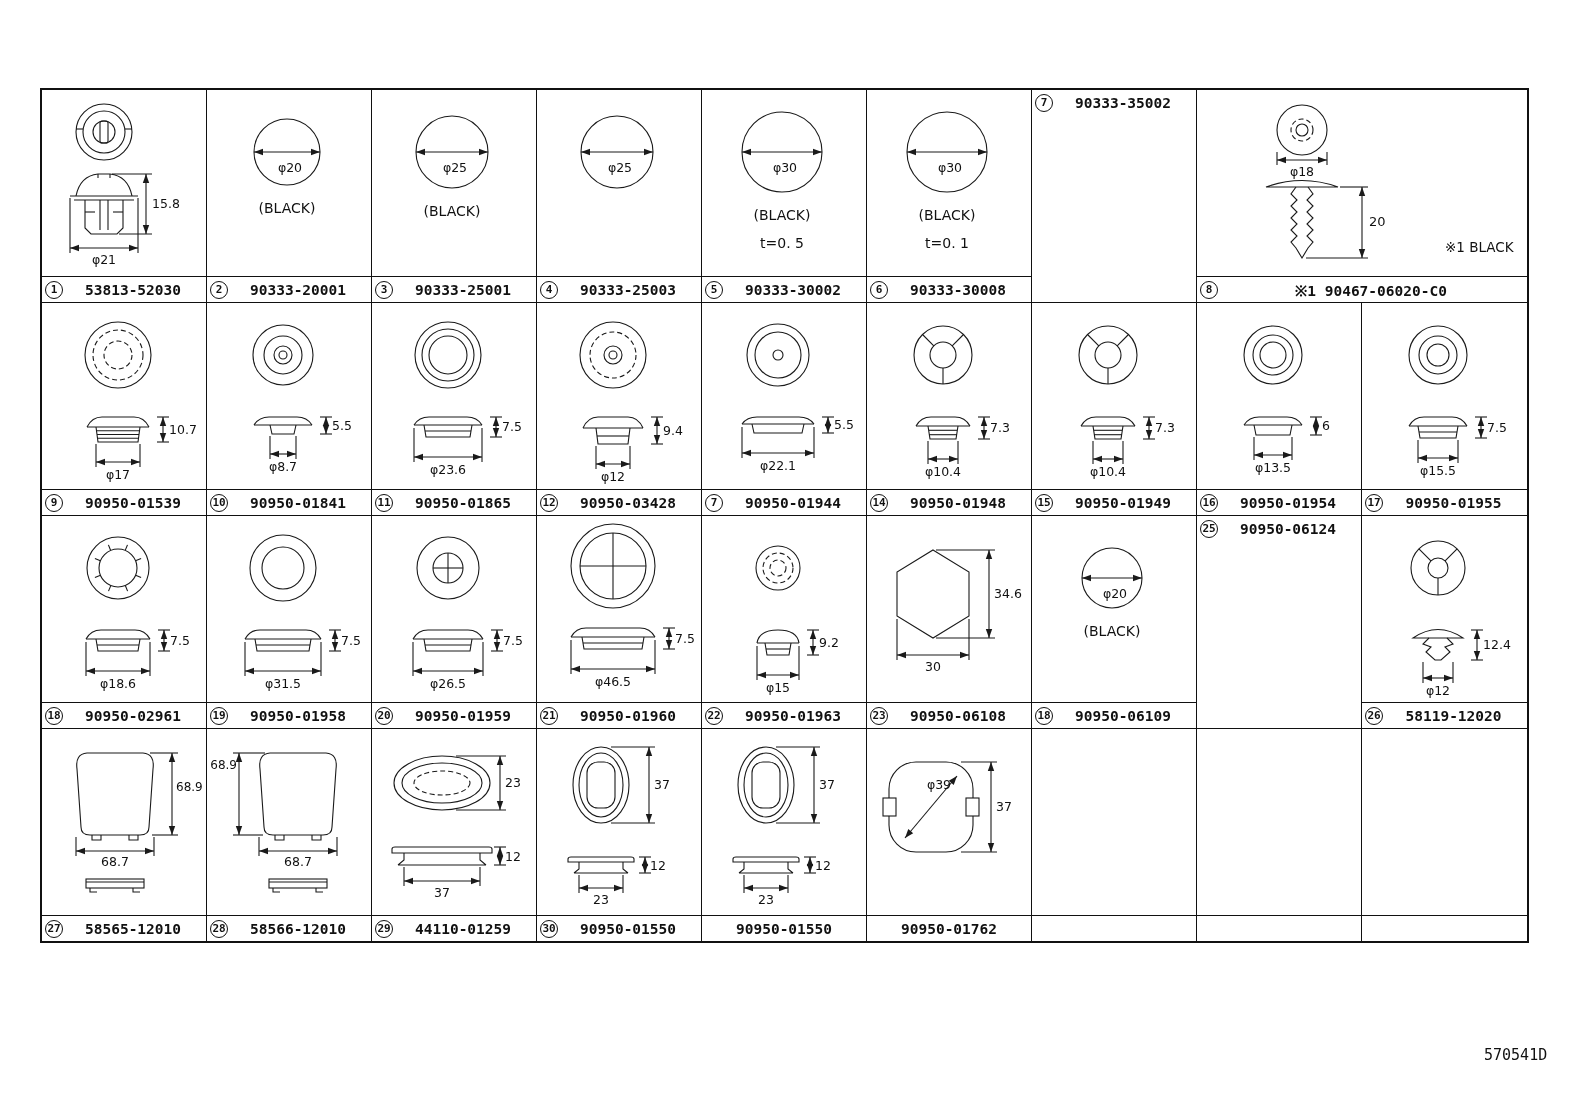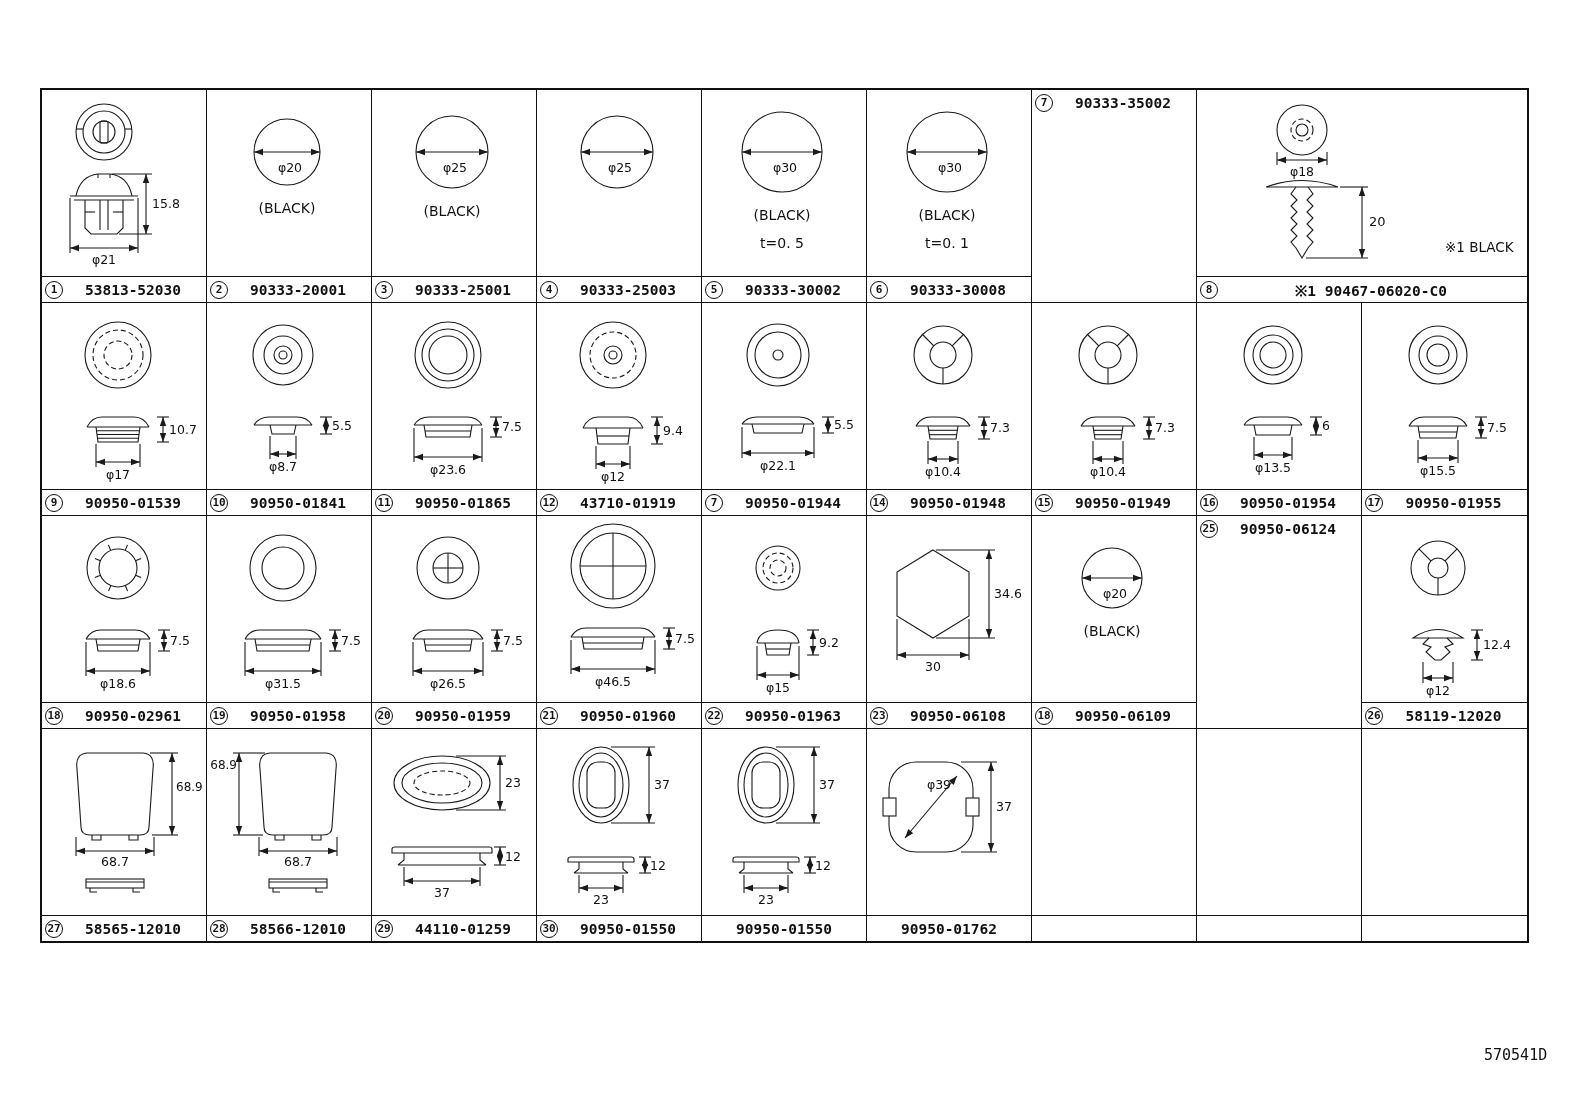--- a/index.html
+++ b/index.html
@@ -334,21 +334,21 @@
                 <line x1="93" y1="143" x2="93" y2="166"></line>
               </g>
               <g>
                 <text x="126" y="131.5" text-anchor="start" font-size="12.5" fill="#111" stroke="none">9.4</text>
                 <text x="76" y="178" text-anchor="middle" font-size="12.5" fill="#111" stroke="none">φ12</text>
               </g>
             </svg>
           </div>
           <div class="plabel">
             <span class="circ">12</span>
-            <span class="pn">43710-01919</span>
+            <span class="pn">90950-03428</span>
           </div>
         </div>
         <div class="cell">
           <div class="draw">
             <svg width="164" height="186" viewBox="0 0 164 186">
               <g fill="none" stroke="#1a1a1a" stroke-width="1.1">
                 <circle cx="76" cy="52" r="31"></circle>
                 <circle cx="76" cy="52" r="23"></circle>
                 <circle cx="76" cy="52" r="5"></circle>
                 <path d="M 40 121 Q 45 114 55 114 L 97 114 Q 107 114 112 121"></path>

